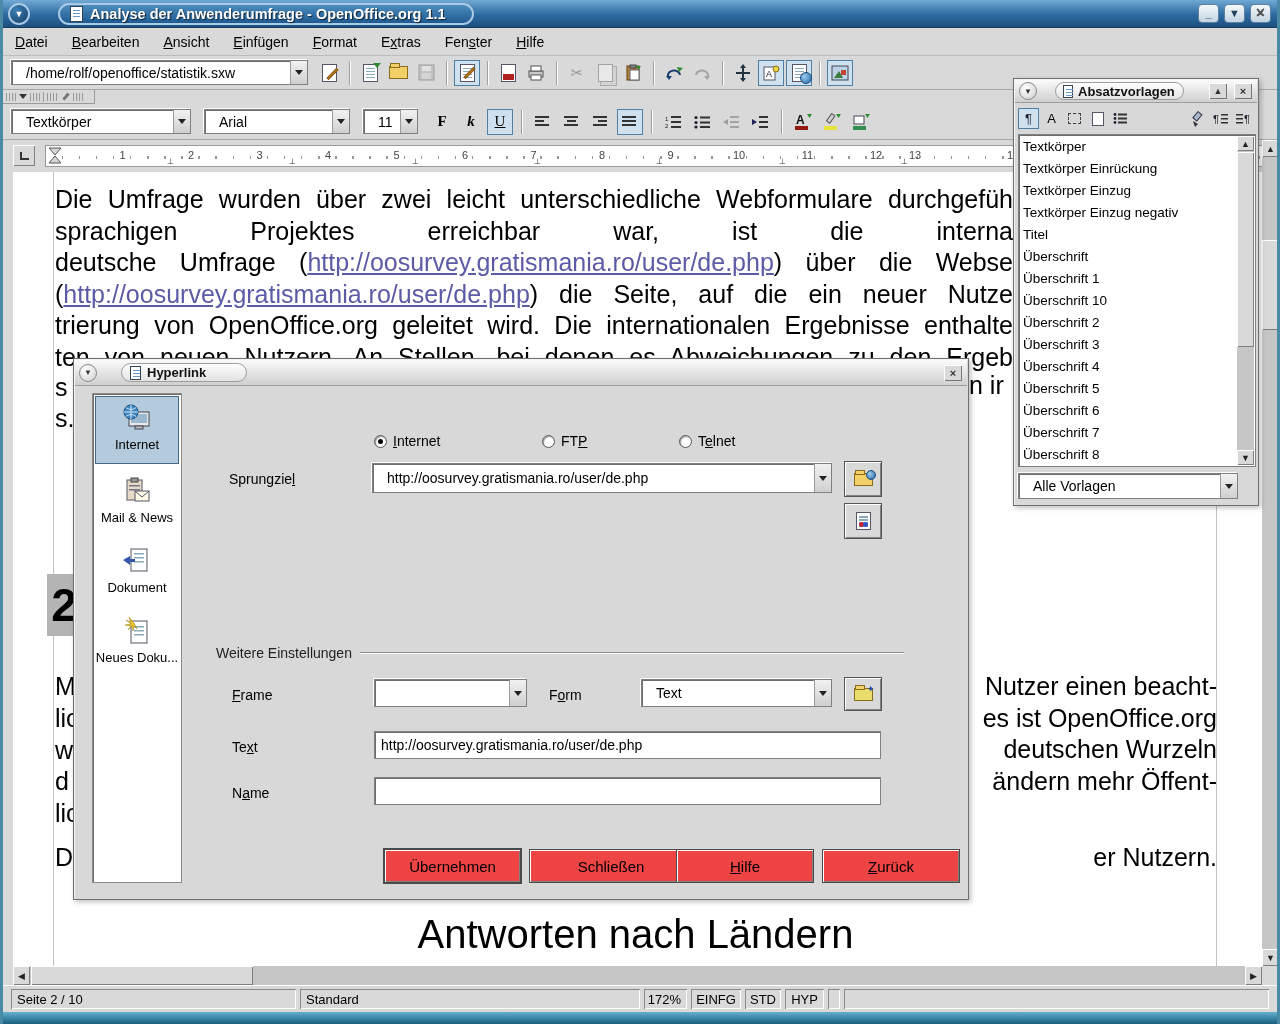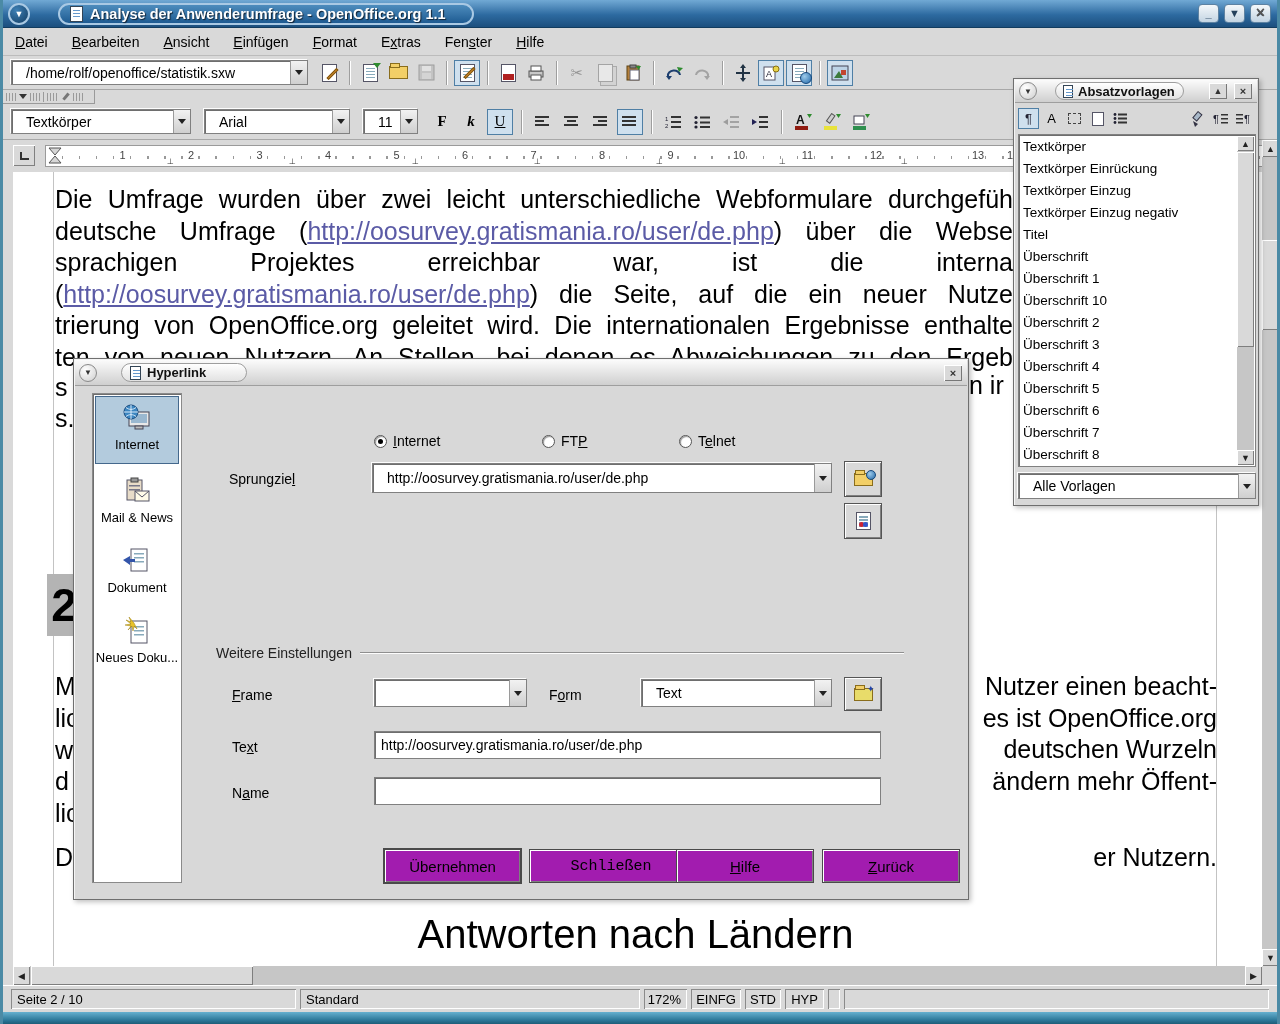--- a/index.html
+++ b/index.html
@@ -125,21 +125,21 @@
   .grp .line{flex:1;height:2px;border-top:1px solid #8f8f8f;border-bottom:1px solid #fdfdfd;}
   .radio-row{position:absolute;top:74px;display:flex;align-items:center;gap:6px;font-size:14px;cursor:pointer;}
   .rb{width:13px;height:13px;border-radius:50%;background:#fff;border:1px solid #555;box-shadow:inset 1px 1px 1px #999;}
   .radio-row.selected .rb:after{content:"";display:block;width:5px;height:5px;margin:3px;border-radius:50%;background:#000;}
   .flabel{position:absolute;font-size:14px;color:#000;}
   .dcombo{position:absolute;height:29px;}
   .dinput{position:absolute;height:28px;background:#fff;border:1px solid #808080;
     box-shadow:inset 1px 1px 0 #6e6e6e;font-size:14px;padding:0 6px;display:flex;align-items:center;cursor:text;}
   .sqbtn{position:absolute;width:38px;height:36px;background:#d9d9d9;border:1px solid #555;
     box-shadow:inset 1px 1px 0 #fff, inset -1px -1px 0 #808080;display:flex;align-items:center;justify-content:center;cursor:pointer;}
-  .dbtn{position:absolute;height:34px;background:#a21caf;border:1px solid #4a4a4a;
+  .dbtn{position:absolute;height:34px;background:#ef4444;border:1px solid #4a4a4a;
     box-shadow:inset 1px 1px 0 #fff, inset -1px -1px 0 #808080;font-size:15px;color:#000;
     display:flex;align-items:center;justify-content:center;cursor:pointer;}
   .dbtn.default{outline:1px solid #4a4a4a;}
   
   .stylist{position:absolute;left:1010px;top:78px;width:246px;height:428px;background:#d8d8d8;
     border:1px solid #6f6f6f;box-shadow:inset 1px 1px 0 #f4f4f4, 2px 2px 5px rgba(0,0,0,.25);z-index:40;}
   .sty-titlebar{position:absolute;left:1px;top:1px;right:1px;height:23px;
     background:linear-gradient(#fbfbfb,#cfcfcf);border-bottom:1px solid #9e9e9e;display:flex;align-items:center;}
   .sty-capsule{margin-left:18px;height:18px;padding:0 8px 0 7px;border:1px solid #9e9e9e;border-radius:10px;
     background:linear-gradient(#ffffff,#e2e2e2);display:flex;align-items:center;gap:5px;}
@@ -148,21 +148,21 @@
   .sib.act{border:1px solid #4f7fa5;background:#cfe0ee;}
   .slist{position:absolute;left:4px;top:55px;width:238px;height:333px;background:#fff;
     border:1px solid #808080;box-shadow:inset 1px 1px 0 #6e6e6e;overflow:hidden;}
   .srow{height:22px;font-size:13.5px;display:flex;align-items:center;padding-left:4px;cursor:pointer;white-space:nowrap;}
   .srow:nth-of-type(1) span{background:#a6a6a6;}
   .slist-sb{position:absolute;right:1px;top:1px;width:17px;height:329px;background:#c6c6c6;}
   .slist-sb .up{position:absolute;top:0;width:17px;height:15px;}
   .slist-sb .dn{position:absolute;bottom:0;width:17px;height:15px;}
   .slist-sb .thumb{position:absolute;top:16px;width:17px;height:195px;background:#d9d9d9;
     box-shadow:inset 1px 1px 0 #fff, inset -1px -1px 0 #7e7e7e;}
-  .sty-filter{position:absolute;left:4px;top:394px;width:238px;}
+  .sty-filter{position:absolute;left:4px;top:394px;width:220px;}
   
   .docic{width:15px;height:18px;background:#fff;border:1px solid #556;position:relative;flex:none;}
   .docic i{position:absolute;left:2px;top:3px;width:9px;height:1.5px;background:#8ab;box-shadow:0 3px 0 #8ab,0 6px 0 #8ab,0 9px 0 #8ab;}
   .folder{width:19px;height:13px;background:#f2cf67;border:1px solid #8a6d1c;position:relative;flex:none;}
   .folder:before{content:"";position:absolute;left:0;top:-4px;width:8px;height:3px;background:#f2cf67;border:1px solid #8a6d1c;}
   .globe{width:12px;height:12px;border-radius:50%;background:radial-gradient(circle at 35% 35%,#9ecbeb,#2268a8);border:1px solid #14477c;position:absolute;}
   .pencil{position:absolute;width:3px;height:14px;background:#d88f2a;border:1px solid #7a5210;transform:rotate(45deg);}
   .greenarr{width:0;height:0;border-left:4px solid transparent;border-right:4px solid transparent;border-top:5px solid #2e8b2e;}
 </style>
 </head>
@@ -460,33 +460,33 @@
         <span class="rnum" style="left: 206.5px;">3</span>
         <span class="rnum" style="left: 275px;">4</span>
         <span class="rnum" style="left: 343.5px;">5</span>
         <span class="rnum" style="left: 412px;">6</span>
         <span class="rnum" style="left: 480.5px;">7</span>
         <span class="rnum" style="left: 549px;">8</span>
         <span class="rnum" style="left: 617.5px;">9</span>
         <span class="rnum" style="left: 686px;">10</span>
         <span class="rnum" style="left: 754.5px;">11</span>
         <span class="rnum" style="left: 823px;">12</span>
-        <span class="rnum" style="left: 925px;">13</span>
+        <span class="rnum" style="left: 862px;">13</span>
         <span class="rnum" style="left: 960px;">14</span>
       </div>
   </div>
 
   <div class="docview">
     <div class="pborder" style="left:40px;"></div>
     <div class="pborder" style="left:1203px;"></div>
 
     <div class="doctext">
       <div class="dline"><span>Die Umfrage wurden über zwei leicht unterschiedliche Webformulare durchgefüh</span></div>
+      <div class="dline"><span>sprachigen Projektes erreichbar war, ist die interna</span></div>
       <div class="dline"><span>deutsche Umfrage (</span><span class="dlink">http://oosurvey.gratismania.ro/user/de.php</span><span>) über die Webse</span></div>
-      <div class="dline"><span>sprachigen Projektes erreichbar war, ist die interna</span></div>
       <div class="dline"><span>(</span><span class="dlink">http://oosurvey.gratismania.ro/user/de.php</span><span>) die Seite, auf die ein neuer Nutze</span></div>
       <div class="dline"><span>trierung von OpenOffice.org geleitet wird. Die internationalen Ergebnisse enthalte</span></div>
       <div class="dline"><span>ten von neuen Nutzern. An Stellen, bei denen es Abweichungen zu den Ergeb</span></div>
     </div>
 
     <span class="fragM">n ir</span>
 
     <div>
 
     <span class="fragL">s</span>
@@ -632,21 +632,21 @@
     <div class="dinput" style="left:300px;top:372px;width:507px;">
       <span>http://oosurvey.gratismania.ro/user/de.php</span>
     </div>
 
     <span class="flabel" style="left:158px;top:426px;">N<u>a</u>me</span>
     <div class="dinput" style="left:300px;top:418px;width:507px;">
       <span></span>
     </div>
 
     <div class="dbtn default" style="left:310px;top:490px;width:137px;">Übernehmen</div>
-    <div class="dbtn" style="left:455px;top:490px;width:164px;font-family:Liberation Mono, monospace;">Schließen</div>
+    <div class="dbtn" style="left:455px;top:490px;width:164px;">Schließen</div>
     <div class="dbtn" style="left:602px;top:490px;width:138px;"><u>H</u>ilfe</div>
     <div class="dbtn" style="left:748px;top:490px;width:138px;"><u>Z</u>urück</div>
   </div>
 
   <div class="stylist">
     <div class="sty-titlebar">
       <div class="dlg-menu-btn">▼</div>
       <div class="sty-capsule">
         <span class="mini-doc" style="width:10px;height:13px;"></span>
         <span class="dlg-title">Absatzvorlagen</span>

